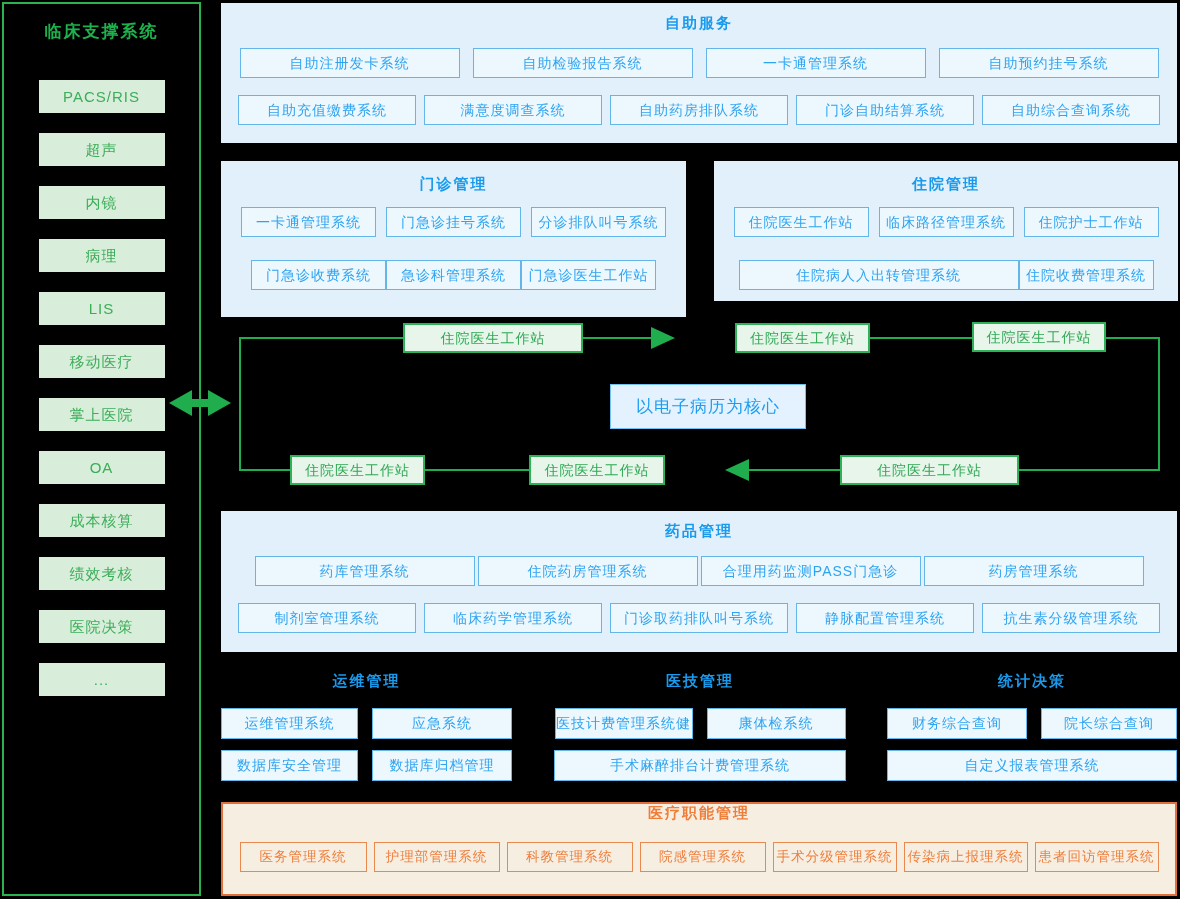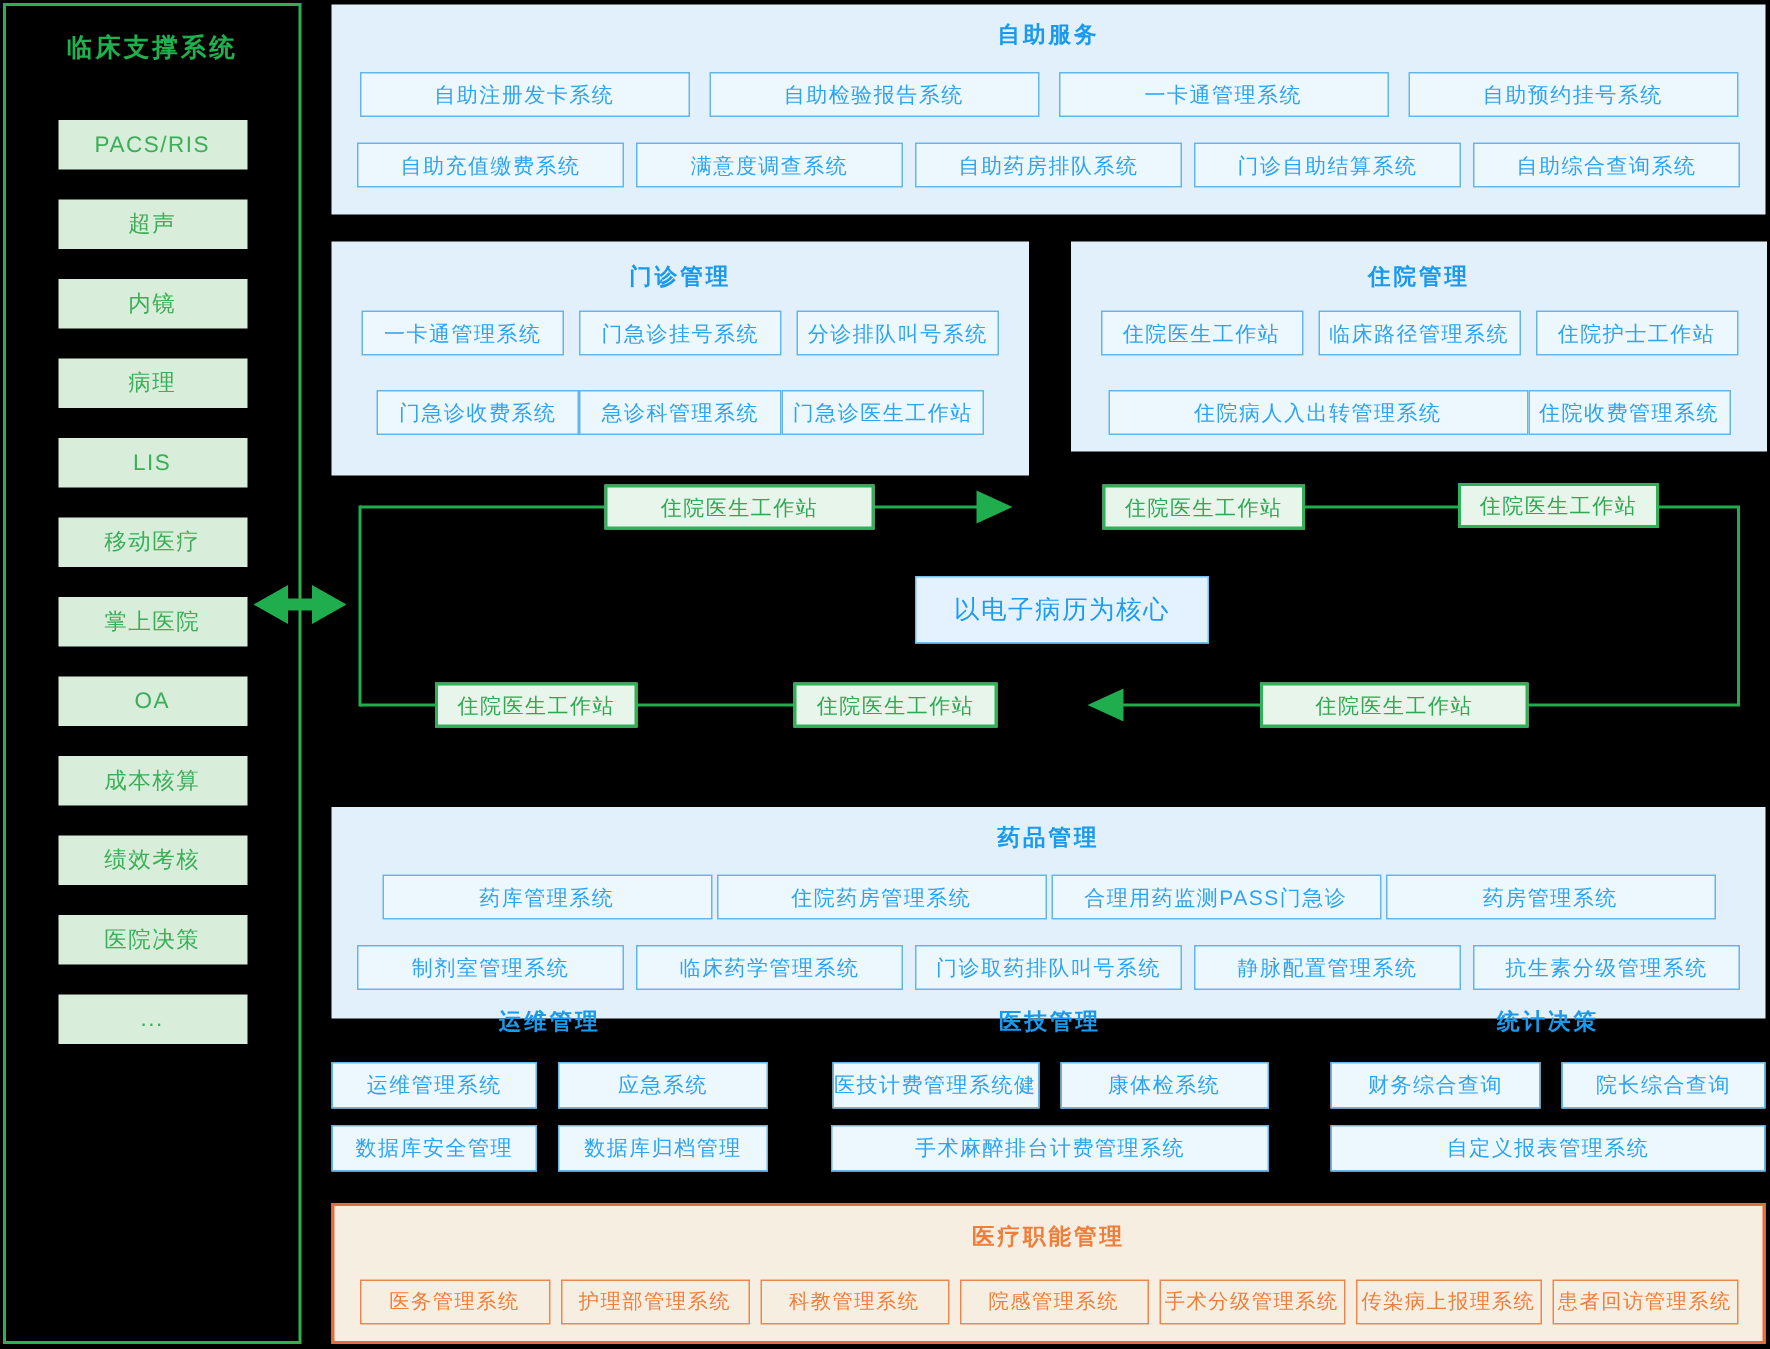--- a/index.html
+++ b/index.html
@@ -41,21 +41,21 @@
   .sec-self .r2 .bbox{width:178px}
 
   .sec-out{left:221px;top:161px;width:465px;height:156px}
   .sec-in{left:714px;top:161px;width:464px;height:140px}
   .sec-out .section-title,.sec-in .section-title{margin-top:14px}
   .sec-out .r1,.sec-in .r1{margin-top:13px;gap:10px}
   .sec-out .r2,.sec-in .r2{margin-top:23px;gap:0}
   .sec-out .bbox,.sec-in .bbox{width:135px}
   .sec-in .bbox.wide{width:280px}
 
-  .sec-pharm{left:221px;top:538px;width:956px;height:141px}
+  .sec-pharm{left:221px;top:511px;width:956px;height:141px}
   .sec-pharm .section-title{margin-top:11px}
   .sec-pharm .r1{margin-top:15px;gap:3px}
   .sec-pharm .r1 .bbox{width:220px}
   .sec-pharm .r2{margin-top:17px;gap:8px}
   .sec-pharm .r2 .bbox{width:178px}
 
   
   .group{position:absolute;top:672px;text-align:center}
   .group .section-title{display:block;color:var(--blue-title)}
   .group .r1{margin-top:17px;gap:14px}
@@ -64,21 +64,21 @@
   .grp-ops{left:221px;width:291px}
   .grp-ops .b1{width:137px}.grp-ops .b2{width:140px}
   .grp-med{left:554px;width:292px}
   .grp-med .b1{width:138px}.grp-med .b2{width:139px}.grp-med .wide{width:292px}
   .grp-stat{left:887px;width:290px}
   .grp-stat .b1{width:140px}.grp-stat .b2{width:136px}.grp-stat .wide{width:290px}
 
   
   .sec-admin{left:221px;top:802px;width:956px;height:94px;
     background:var(--orange-bg);border:2px solid var(--orange-border);text-align:center}
-  .sec-admin .section-title{color:var(--orange-title);margin-top:11px}
+  .sec-admin .section-title{color:var(--orange-title);}
   .sec-admin .row{margin-top:19px;gap:7px}
   .sec-admin .bbox{background:var(--orange-bg);border:1px solid var(--orange-box-border);
     color:var(--orange-box-text);font-size:13.5px;height:30px;line-height:28px}
 
   
   .flow-box{position:absolute;height:30px;line-height:27px;text-align:center;
     background:var(--flow-box-bg);border:2px solid var(--flow-box-border);
     color:var(--flow-box-text);font-size:14px;letter-spacing:1px}
   .fb1{left:403px;top:323px;width:180px}
   .fb2{left:735px;top:323px;width:135px}

